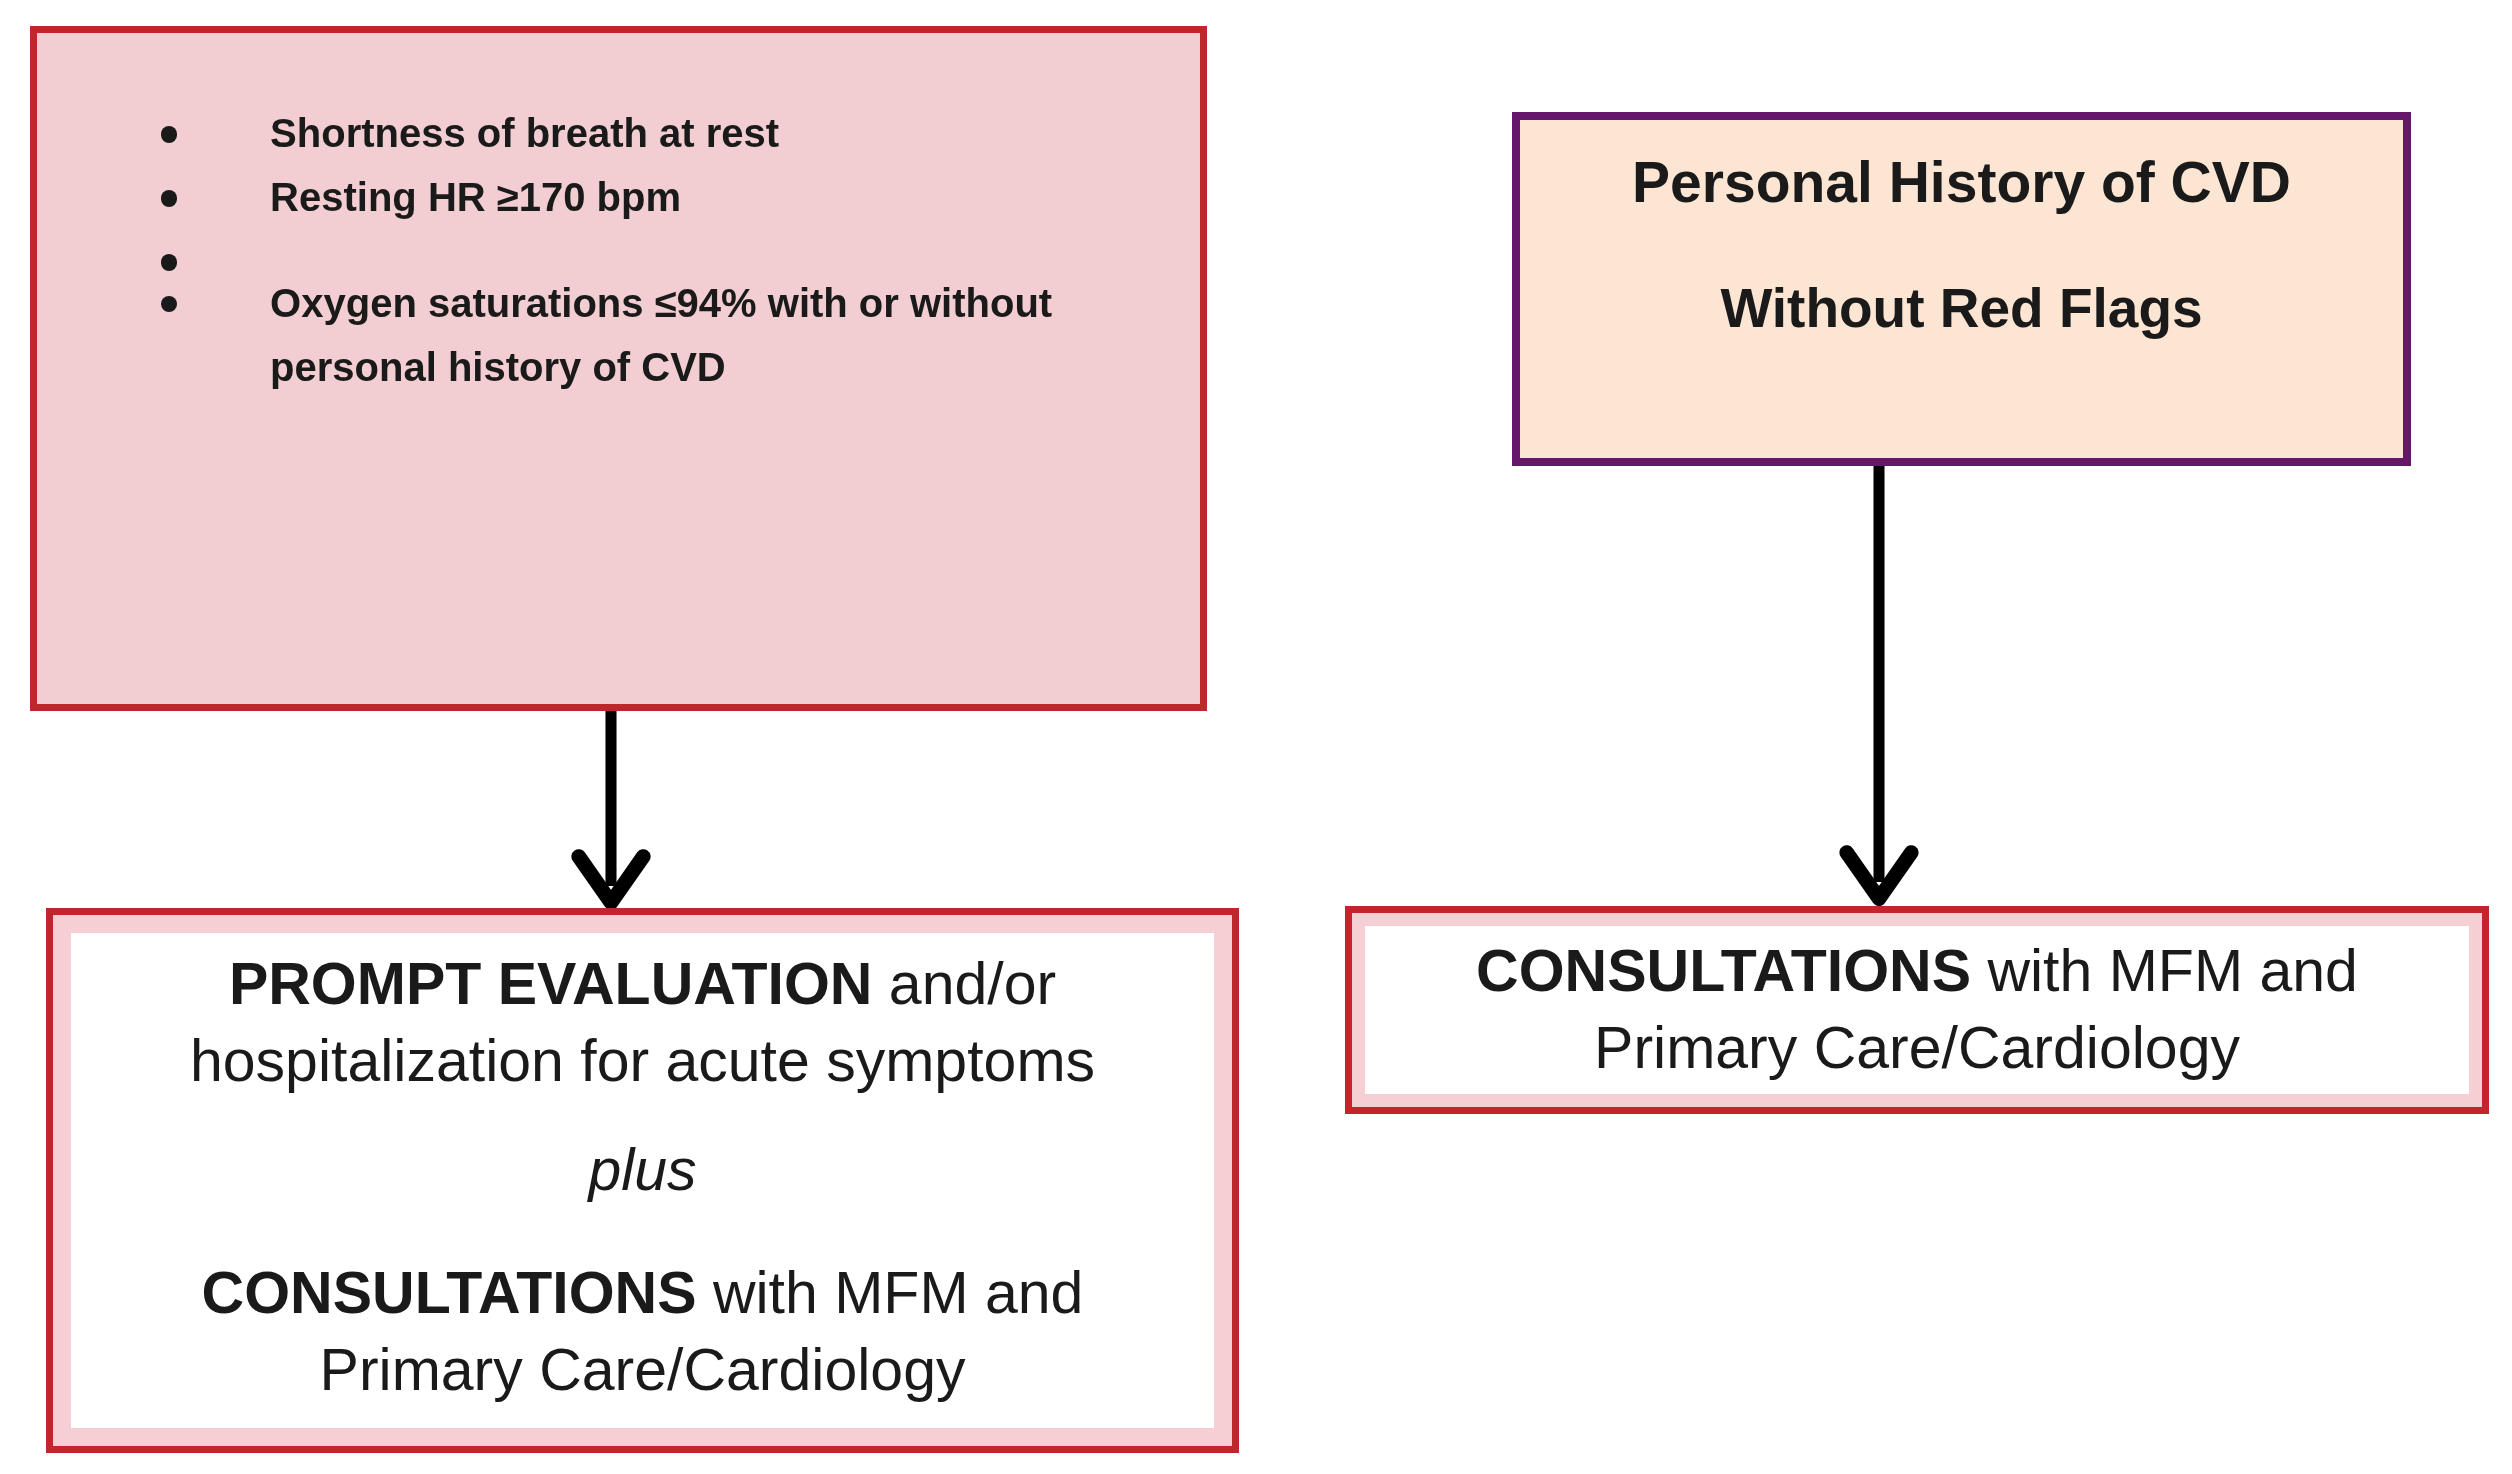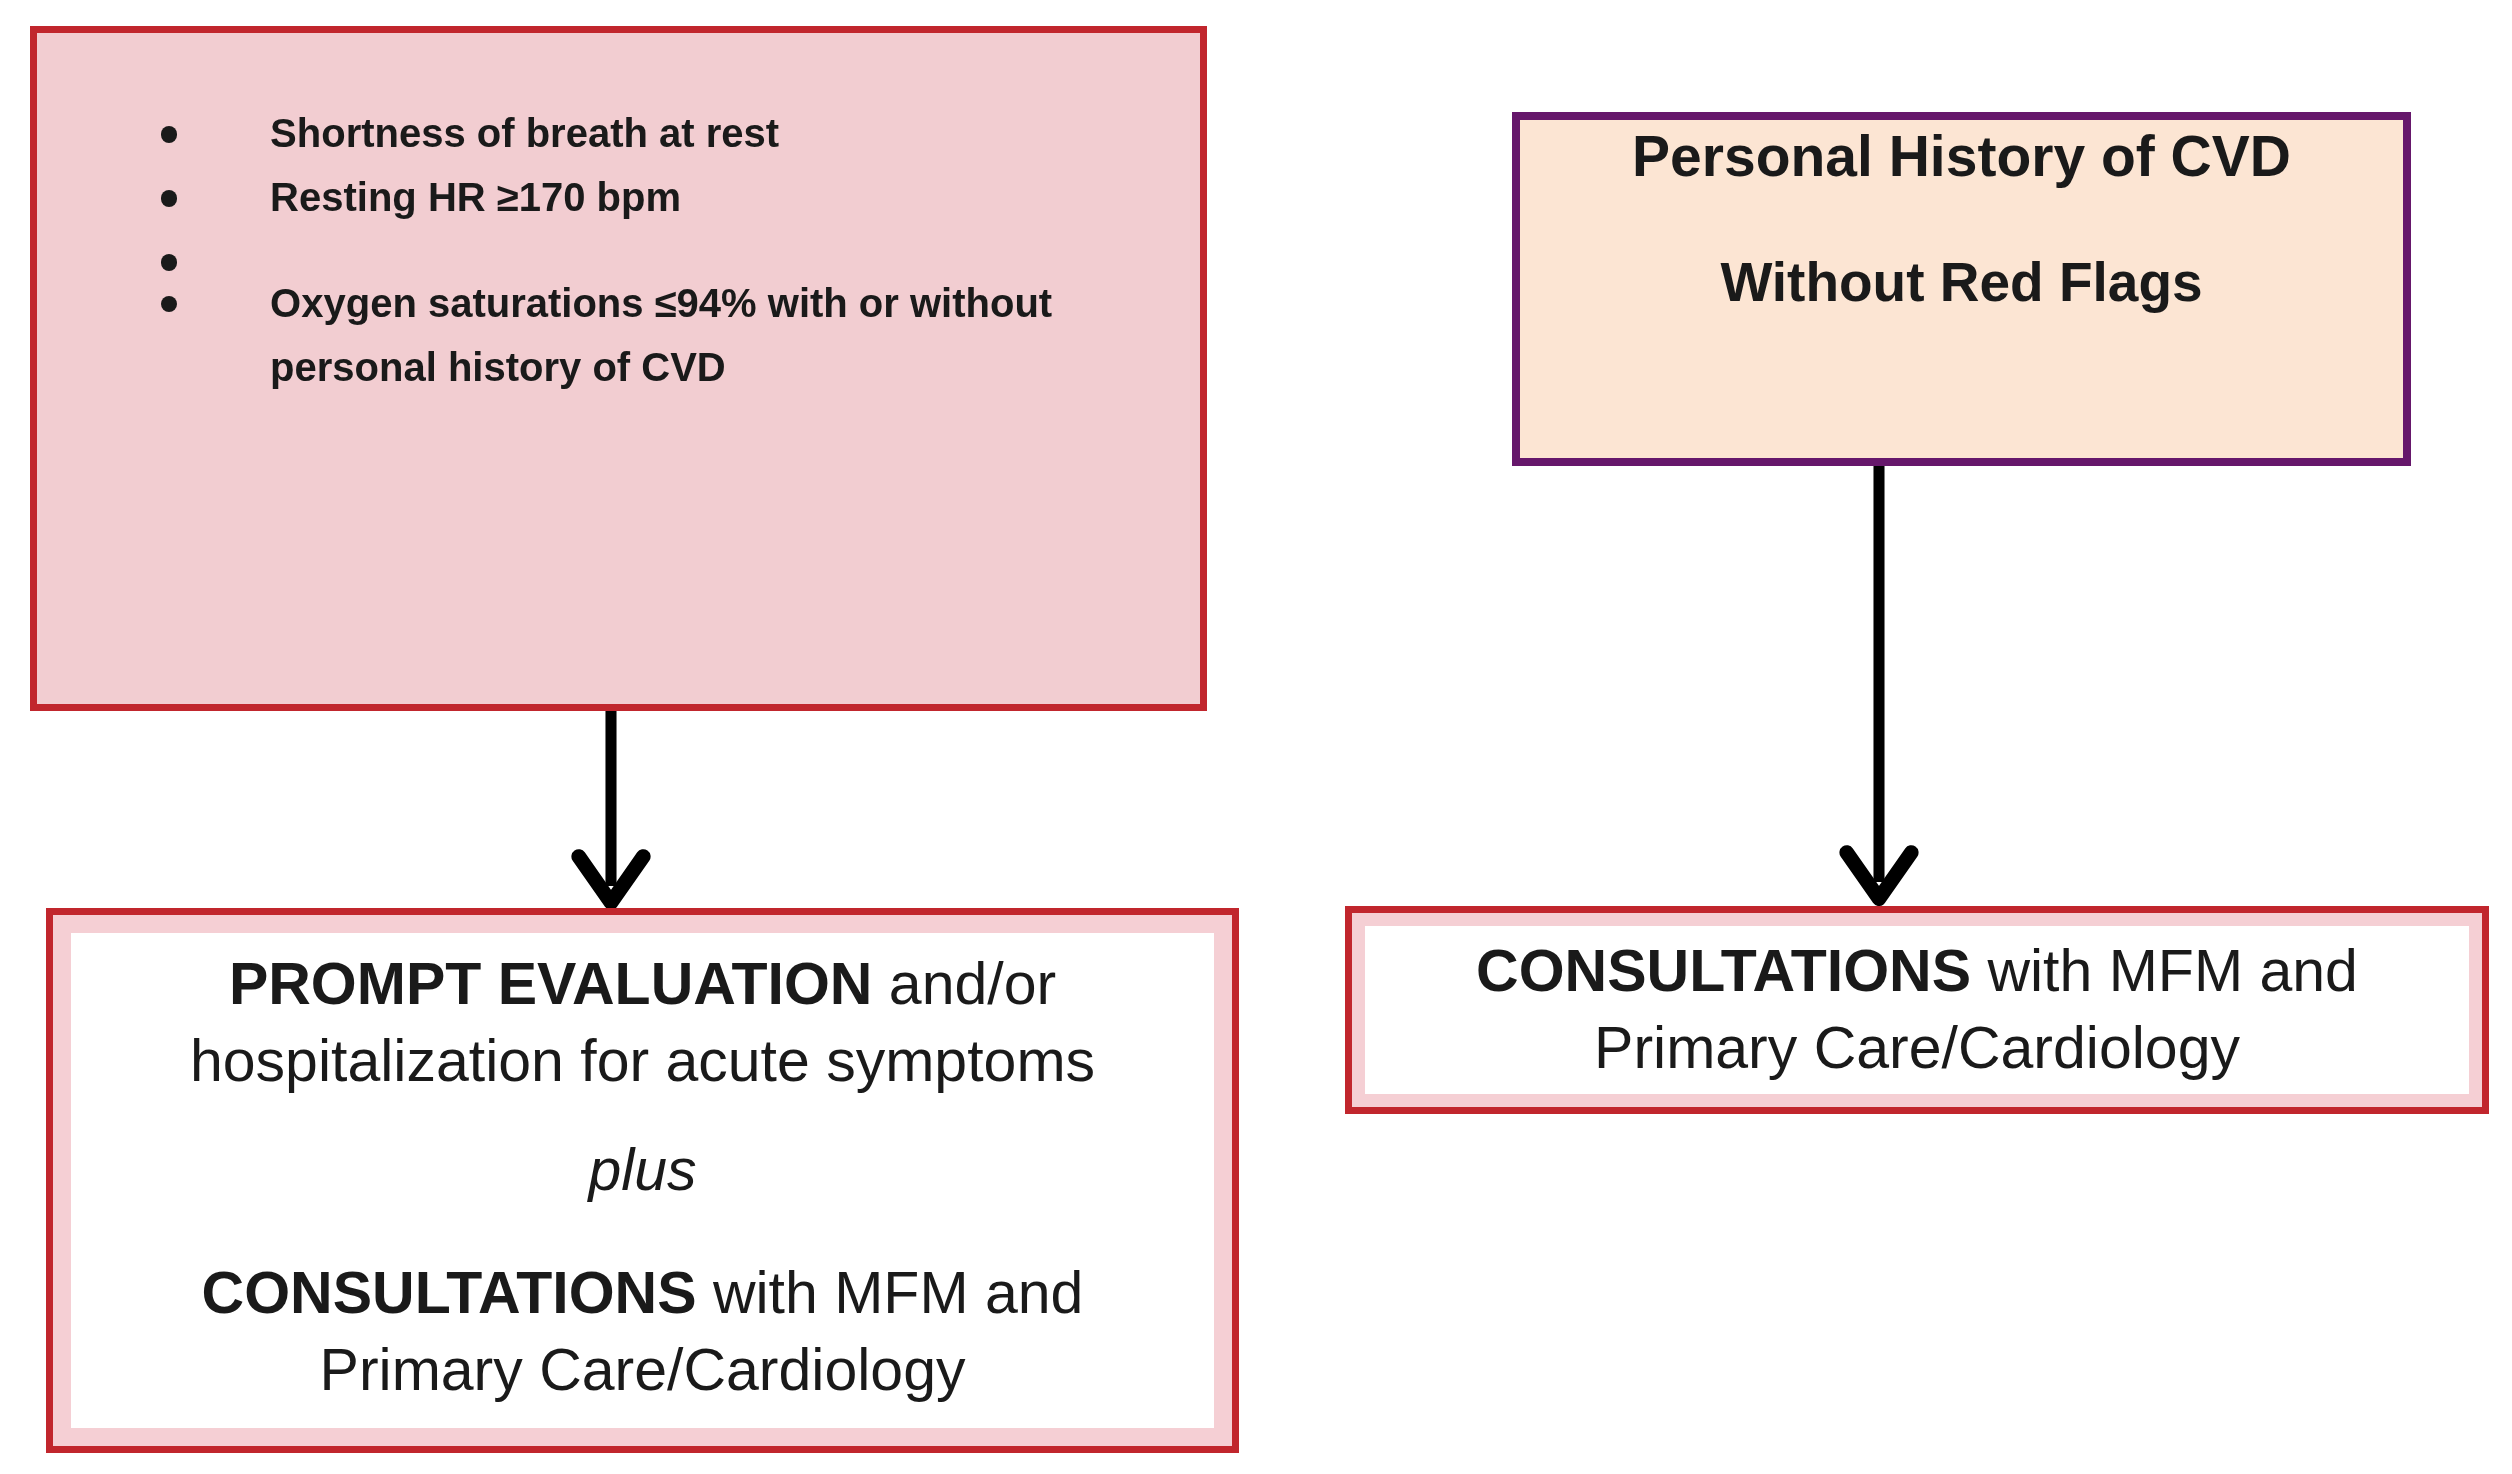--- a/index.html
+++ b/index.html
@@ -16,21 +16,21 @@
     box-sizing:border-box;background:var(--pink-fill);border:7.4px solid var(--red-border);}
   .redflags h2{margin:19.3px 0 0;text-align:center;font-size:68px;line-height:68px;font-weight:700;}
   .redflags ul{list-style:none;margin:68px 0 0;padding:0 0 0 124px;}
   .redflags li{display:flex;align-items:flex-start;font-size:40px;line-height:64px;font-weight:600;gap:40px;}
   .dot{width:16.6px;height:16.6px;border-radius:50%;background:var(--ink);margin:25px 53px 0 0;flex:none;}
   .li-text{max-width:884px;}
 
   
   .history{position:absolute;left:1512px;top:112px;width:899px;height:354px;
     box-sizing:border-box;background:var(--peach-fill);border:8.3px solid var(--purple-border);
-    text-align:center;padding-top:4px;}
+    text-align:center;padding-top:30px;}
   .history .t1{margin:0;font-size:57px;line-height:64px;font-weight:700;}
   .history .t2{margin:66px 8px 0;font-size:55px;line-height:57px;font-weight:700;}
 
   
   .outcome{position:absolute;box-sizing:border-box;background:var(--pink-band);
     border:7.4px solid var(--red-border);}
   .outcome .inner{background:#fff;width:100%;height:100%;box-sizing:border-box;
     display:flex;flex-direction:column;align-items:center;text-align:center;
     font-size:59px;line-height:77px;overflow:hidden;}
   .outcome p{margin:0;}

